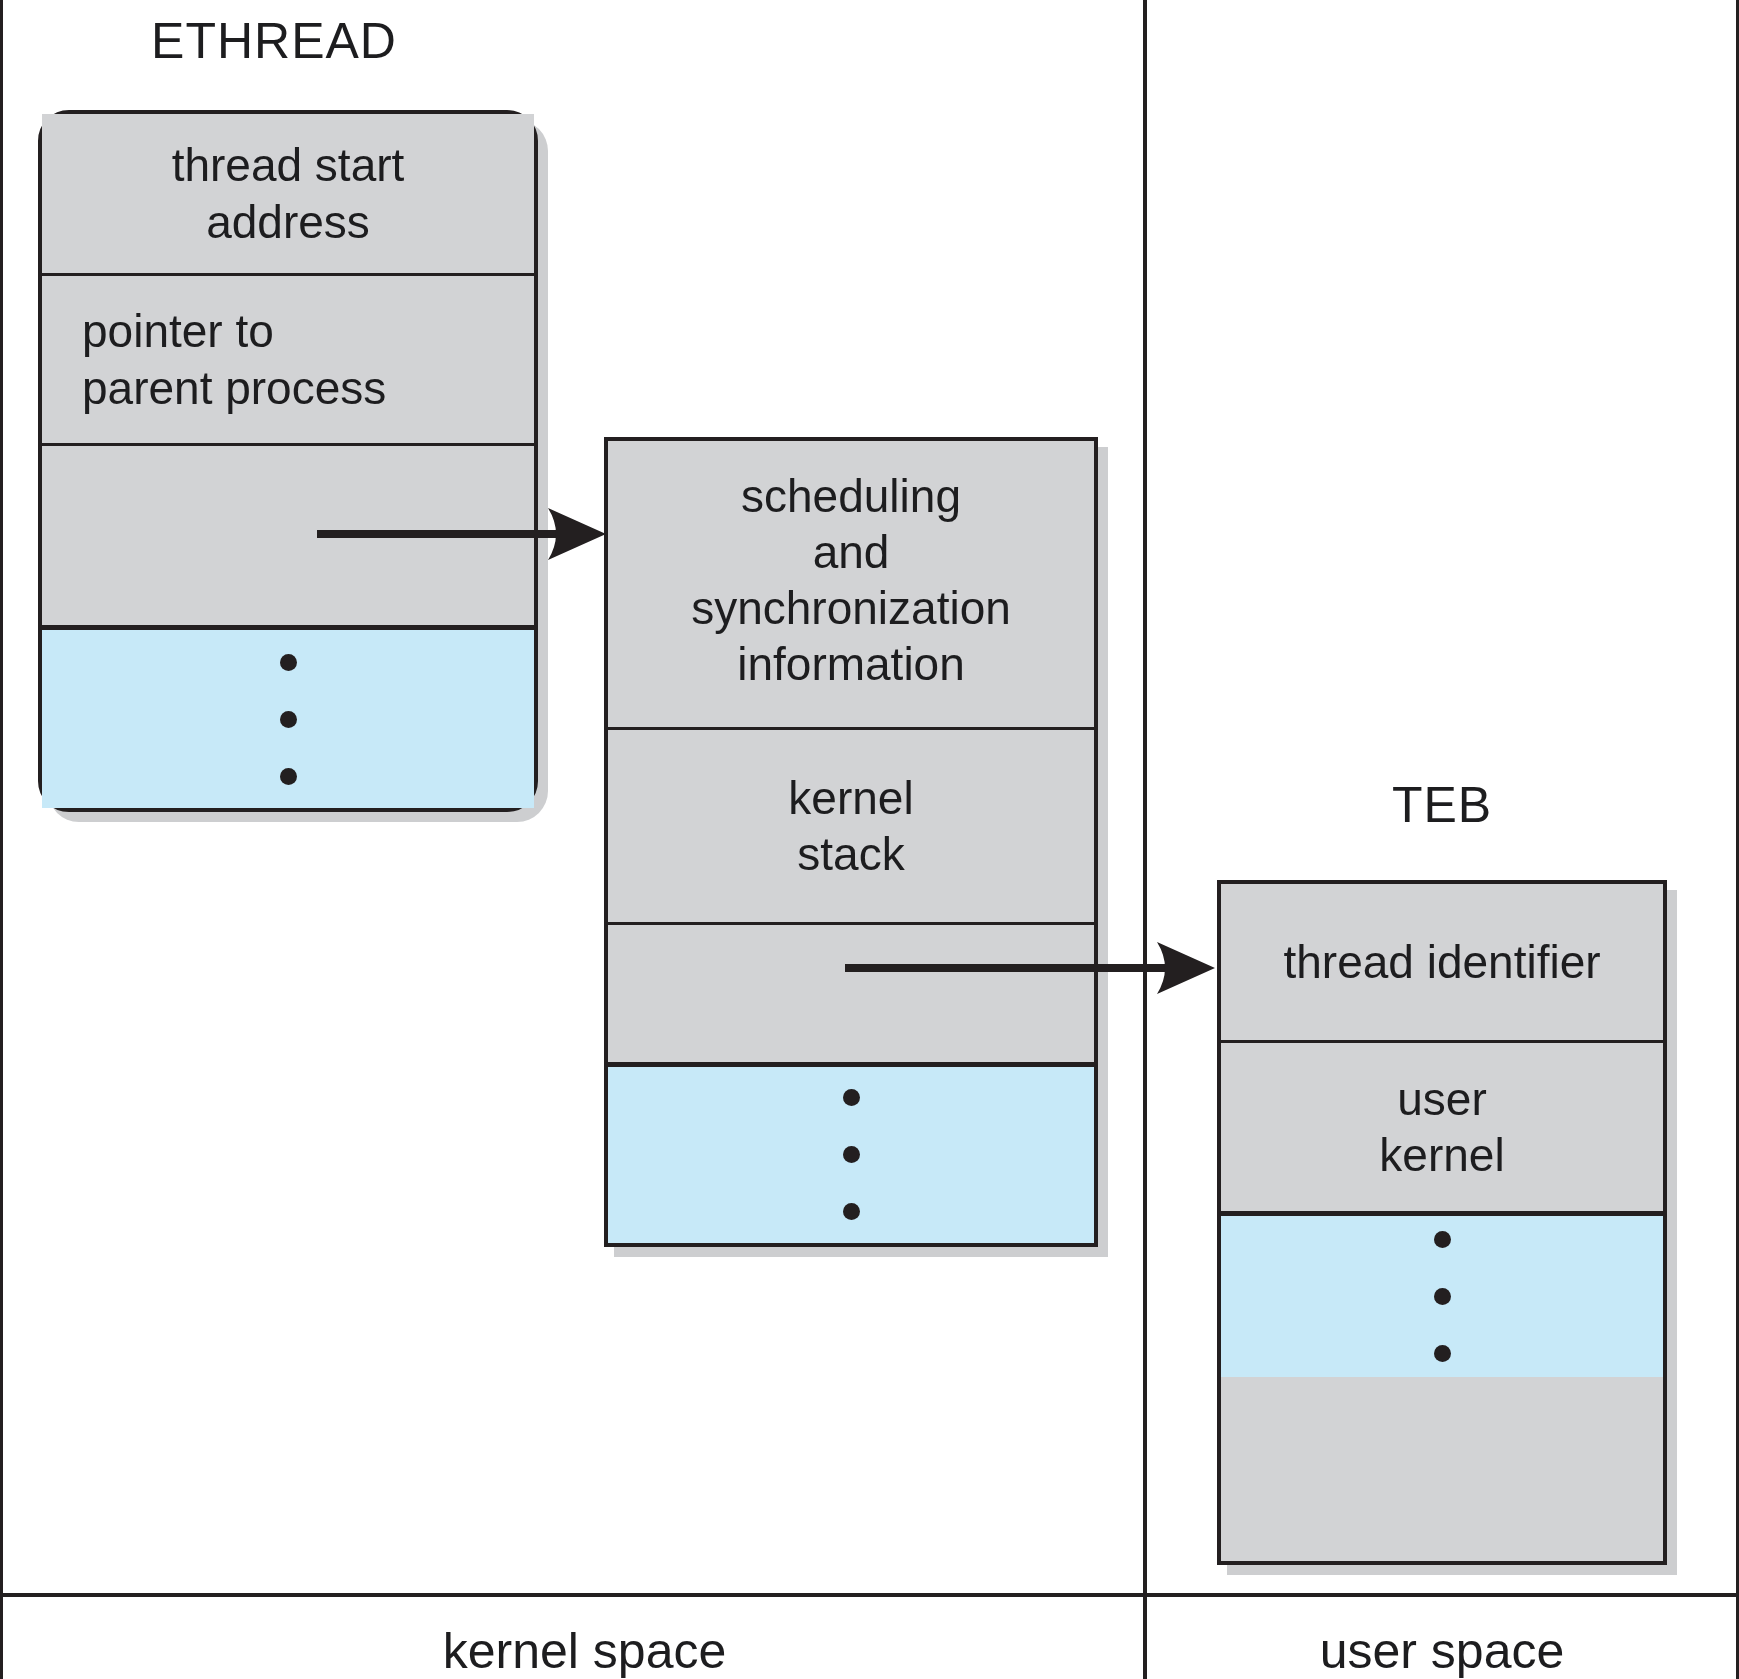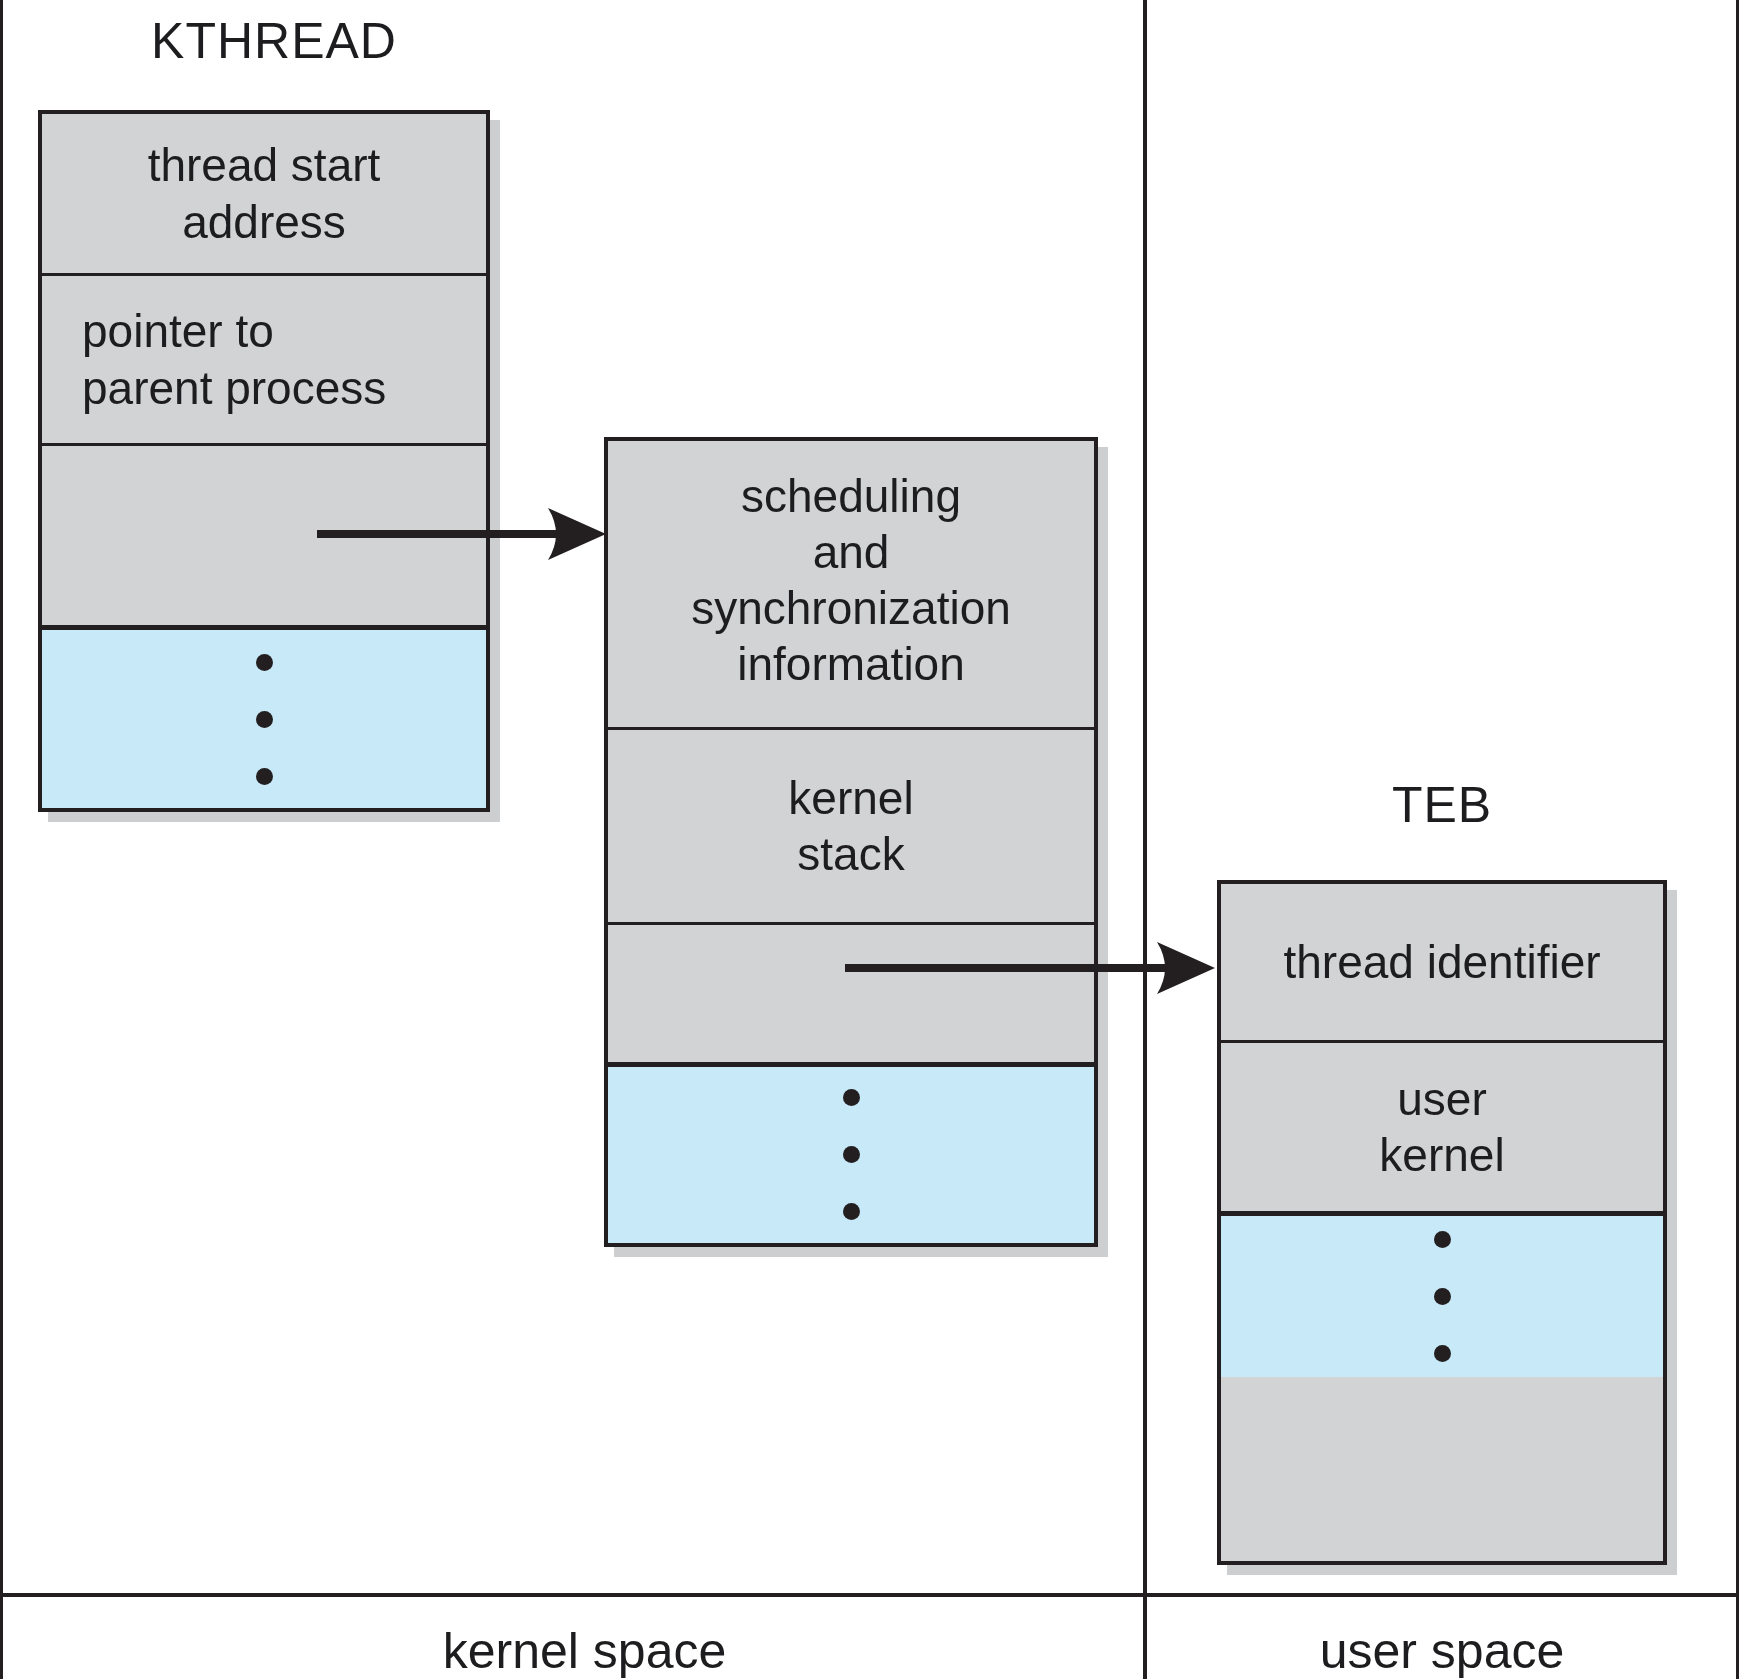--- a/index.html
+++ b/index.html
@@ -85,22 +85,22 @@
 </head>
 <body>
 
 <div id="canvas">
 
   <div class="vline" id="border-left"></div>
   <div class="vline" id="divider"></div>
   <div class="vline" id="border-right"></div>
   <div class="hline" id="separator"></div>
 
-  <div class="struct-title" style="left:38px;top:14px;width:472px;">KTHREAD</div>
-  <div class="stack-box" style="left:38px;top:110px;width:452px;height:702px;">
+  <div class="struct-title" style="left:38px;top:14px;width:472px;">ETHREAD</div>
+  <div class="stack-box" style="left:38px;top:110px;width:500px;height:702px;border-radius:31px;">
     <div class="row" style="height:159px;">thread start
 address</div>
     <div class="row align-left" style="height:170px;">pointer to
 parent process</div>
     <div class="row" style="height:182px;"></div>
     <div class="row ellipsis" style="height:183px;">
       <span class="dot"></span>
       <span class="dot"></span>
       <span class="dot"></span>
     </div>

